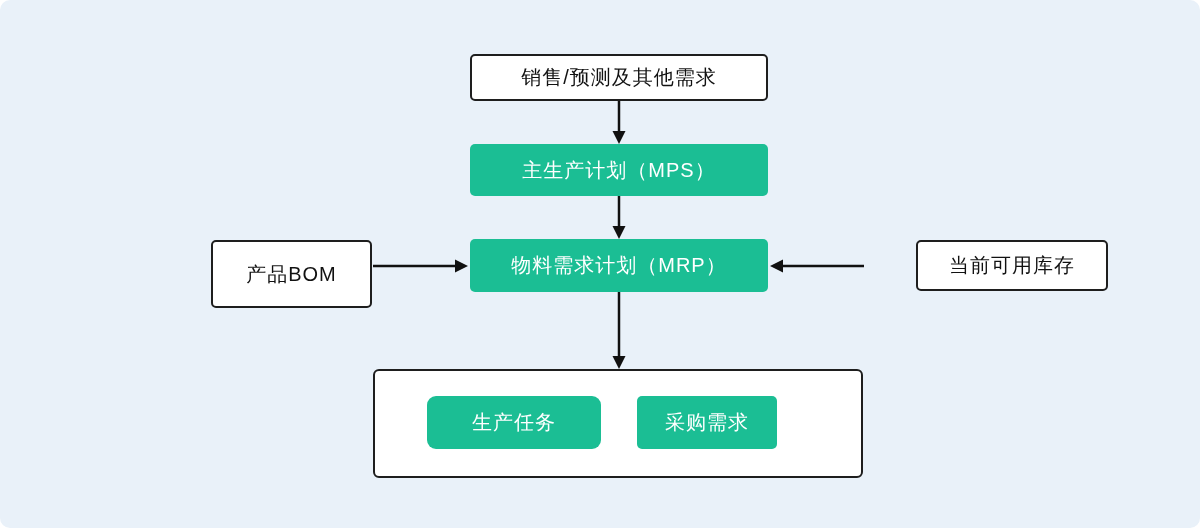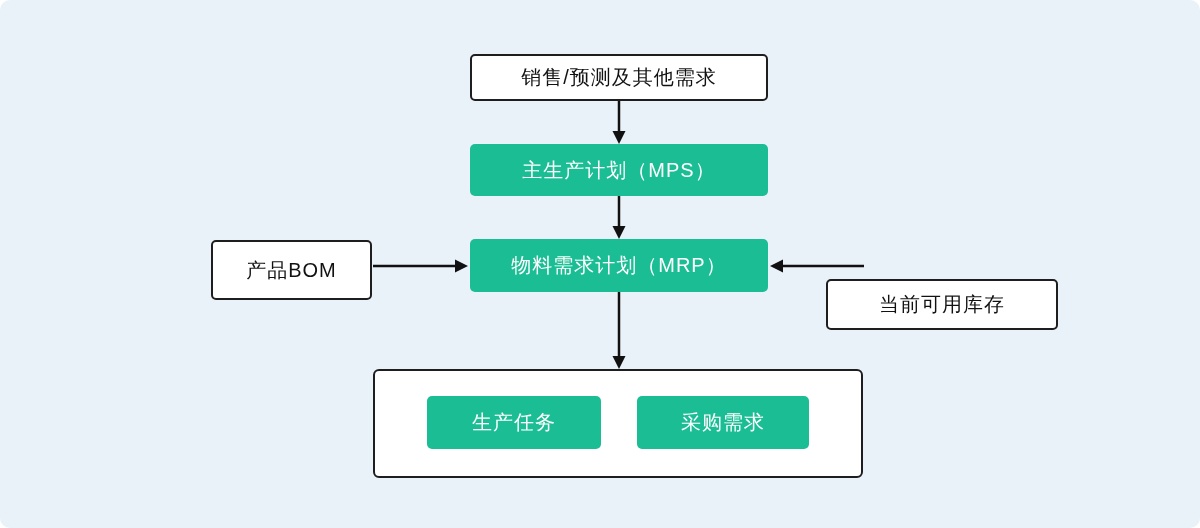--- a/index.html
+++ b/index.html
@@ -50,24 +50,24 @@
     width: 490px; height: 109px;
     background: #ffffff;
     border: 2px solid #1e1e1e;
     border-radius: 6px;
     box-sizing: border-box;
   }
   
   #node-sales      { left: 470px; top: 54px;  width: 298px; height: 47px; }
   #node-mps        { left: 470px; top: 144px; width: 298px; height: 52px; }
   #node-mrp        { left: 470px; top: 239px; width: 298px; height: 53px; }
-  #node-bom        { left: 211px; top: 240px; width: 161px; height: 60px; }
-  #node-inventory  { left: 826px; top: 240px; width: 232px; height: 51px; margin-top: 39px; }
-  #node-production { left: 52px;  top: 25px;  width: 174px; height: 53px; }
-  #node-purchase   { left: 262px; top: 25px;  width: 172px; height: 53px; }
+  #node-bom        { left: 211px; top: 240px; width: 161px; height: 68px; }
+  #node-inventory  { left: 916px; top: 240px; width: 192px; height: 51px; }
+  #node-production { left: 52px;  top: 25px;  width: 174px; height: 53px; border-radius: 9px; }
+  #node-purchase   { left: 262px; top: 25px;  width: 140px; height: 53px; }
 </style>
 </head>
 <body>
 
 <div class="canvas">
 
   <svg class="arrow-layer" viewBox="0 0 1200 528" xmlns="http://www.w3.org/2000/svg">
 
     <g>
       <line x1="619" y1="101" x2="619" y2="132" stroke="#111" stroke-width="2.5"></line>

